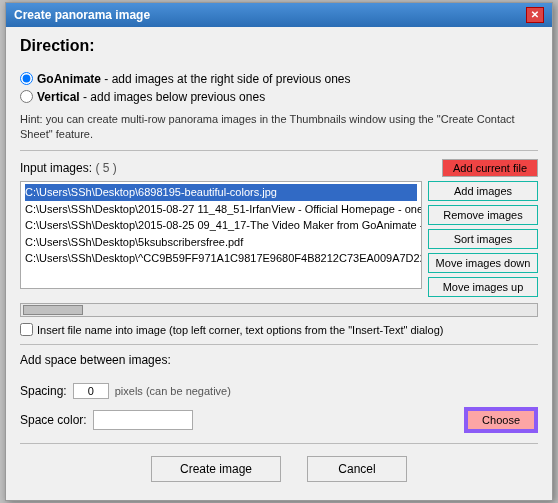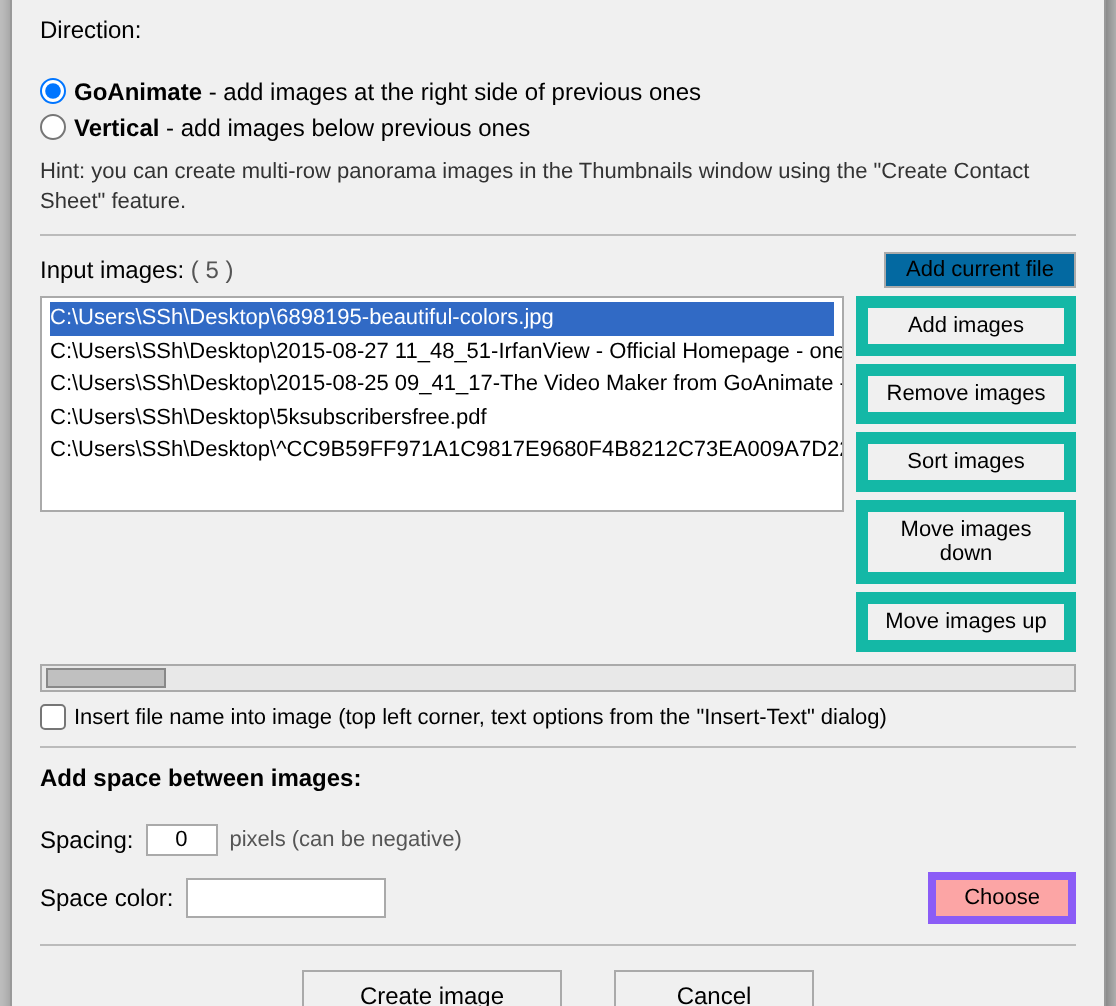--- a/index.html
+++ b/index.html
@@ -44,22 +44,22 @@
       display: flex;
       align-items: center;
       justify-content: center;
       cursor: pointer;
       font-weight: bold;
     }
     .content {
       padding: 10px 14px 10px 14px;
     }
     .section-label {
-      font-size: 12px;
-      font-weight: normal;
+      font-size: 16px;
+      font-weight: bold;
       margin-bottom: 17px;
     }
     .radio-row {
       display: flex;
       align-items: center;
       margin-bottom: 4px;
       gap: 4px;
     }
     .radio-row input[type=radio] { margin: 0; }
     .radio-text-bold { font-weight: bold; }
@@ -73,21 +73,21 @@
       display: flex;
       align-items: center;
       justify-content: space-between;
       margin-bottom: 4px;
     }
     .input-images-count {
       color: #555;
     }
     .add-current-btn {
       padding: 2px 10px;
-      background: #0369a1;
+      background: #ef4444;
       border: 1px solid #aaa;
       font-size: 11px;
       cursor: pointer;
     }
     .images-area {
       display: flex;
       gap: 6px;
       margin-bottom: 6px;
     }
     .file-list {
@@ -112,21 +112,21 @@
     }
     .side-buttons {
       display: flex;
       flex-direction: column;
       gap: 4px;
       width: 110px;
     }
     .side-btn {
       padding: 3px 6px;
       background: #f0f0f0;
-      border: 6px solid #14b8a6;
+      border: 1px solid #14b8a6;
       font-size: 11px;
       cursor: pointer;
       text-align: center;
       width: 100%;
     }
     .checkbox-row {
       display: flex;
       align-items: center;
       gap: 4px;
       margin-bottom: 8px;
@@ -257,21 +257,21 @@
       </div>
     </div>
 
     <div class="checkbox-row">
       <input type="checkbox" id="insert-name" style="">
       <label for="insert-name">Insert file name into image (top left corner, text options from the "Insert-Text" dialog)</label>
     </div>
 
     <hr class="separator">
 
-    <div style="margin-bottom:16px; font-size:12px;font-weight:bold;">Add space between images:</div>
+    <div style="margin-bottom:16px; font-size:12px;">Add space between images:</div>
     <div class="spacing-row">
       <span>Spacing:</span>
       <input type="text" class="spacing-input" value="0" style="">
       <span class="spacing-hint">pixels (can be negative)</span>
     </div>
 
     <div class="color-row">
       <span>Space color:</span>
       <div class="color-box"></div>
       <button class="choose-btn">Choose</button>

